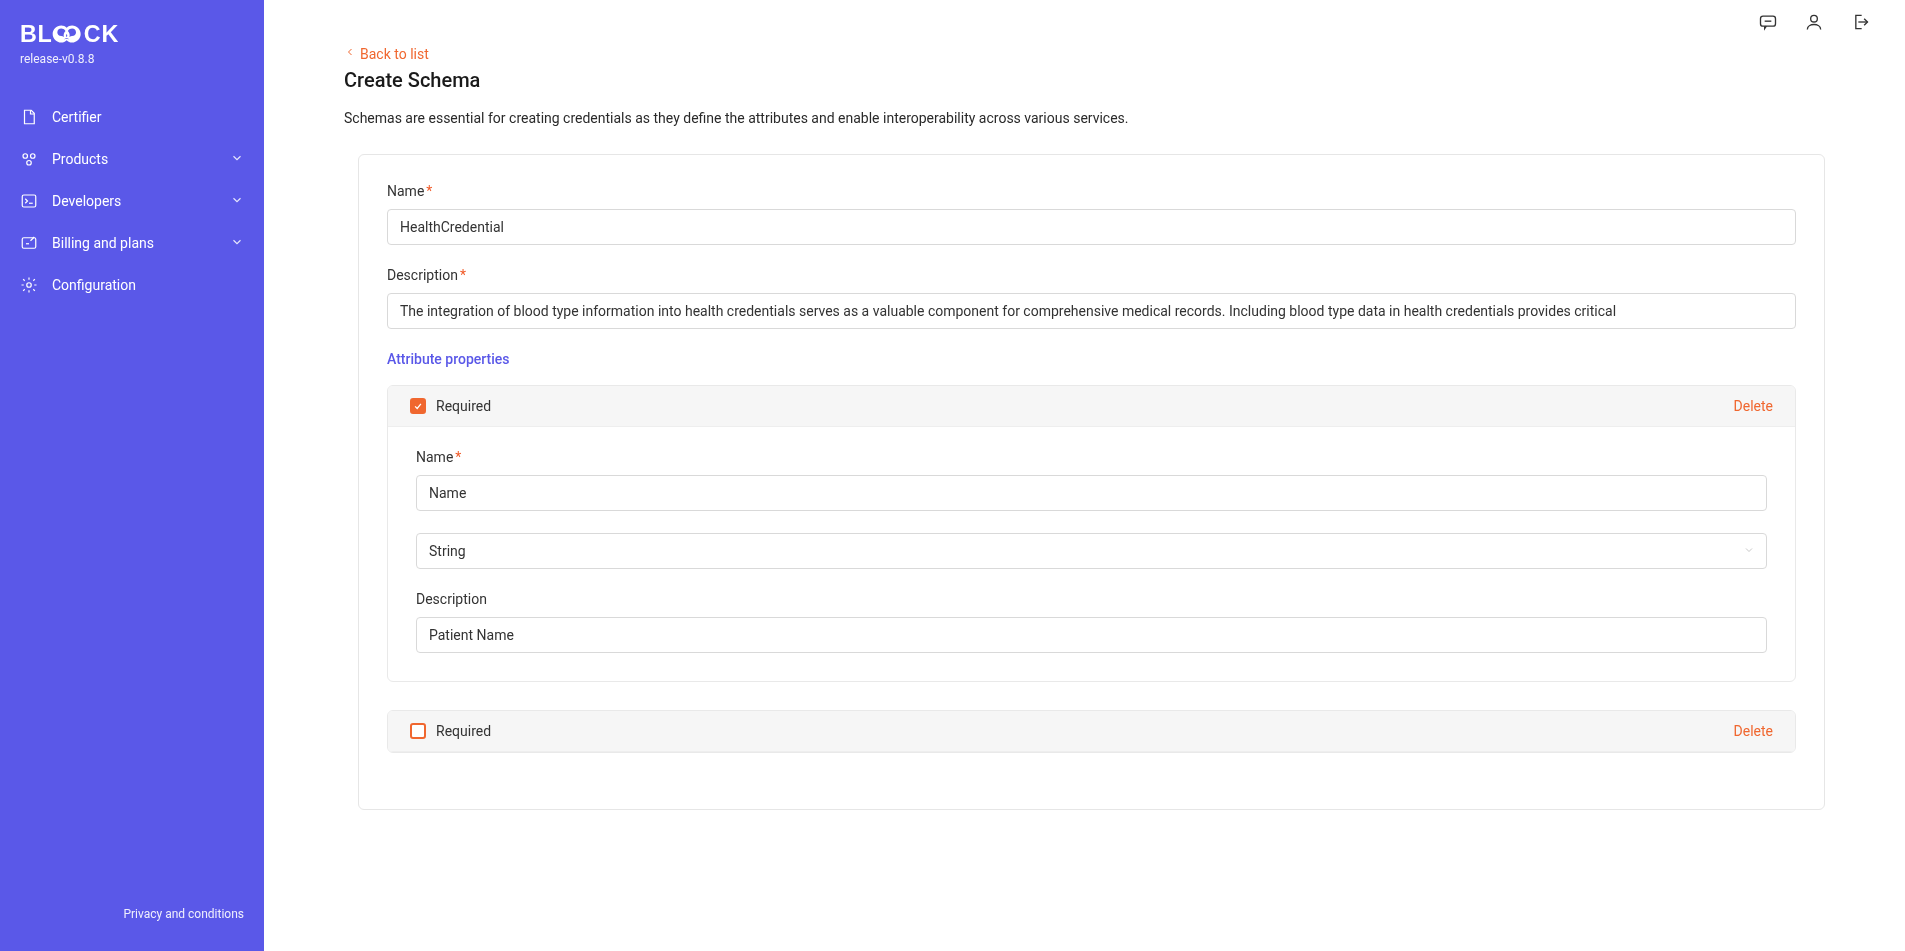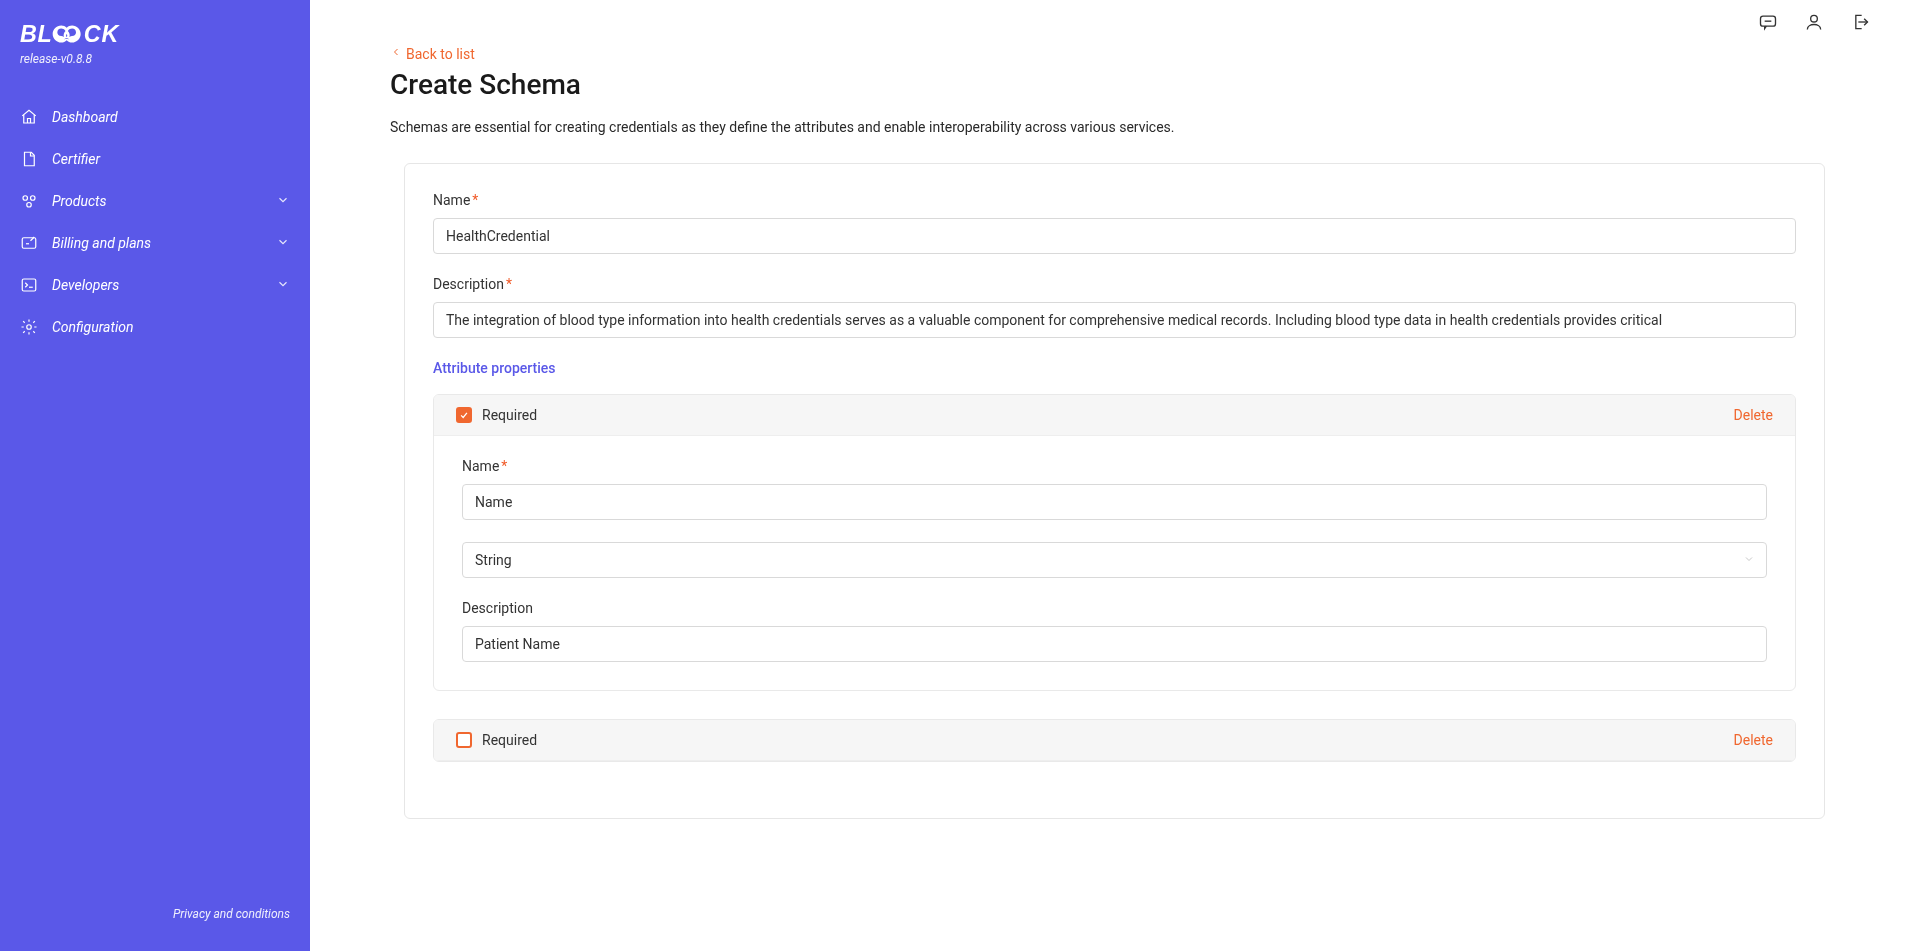--- a/index.html
+++ b/index.html
@@ -13,28 +13,27 @@
     color: #1a1a1a;
     background: #ffffff;
     width: 1905px;
     height: 951px;
     overflow: hidden;
     display: flex;
   }
 
   
   .sidebar {
-    width: 310px;
+    width: 264px;
     height: 100%;
     background: #5a58e8;
     color: #ffffff;
     display: flex;
     flex-direction: column;
     padding: 20px 0;
-    font-style: italic;
   }
   .logo-area {
     padding: 0 20px 20px 20px;
   }
   .logo {
     font-size: 28px;
     font-weight: 700;
     letter-spacing: 1px;
     display: flex;
     align-items: center;
@@ -137,21 +136,21 @@
   }
   .back-link svg {
     width: 12px;
     height: 12px;
     stroke: #f0672f;
     fill: none;
     stroke-width: 2;
   }
 
   .page-title {
-    font-size: 28px;
+    font-size: 20px;
     font-weight: 500;
     margin-bottom: 18px;
   }
   .page-subtitle {
     font-size: 14px;
     color: #2a2a2a;
     margin-bottom: 28px;
   }
 
   .form-card {
@@ -282,32 +281,20 @@
         <g transform="translate(42,7)">
           <path d="M11 0 C5 0 0 5 0 11 C0 17 5 22 11 22 C14 22 16 21 18 19 C20 21 22 22 25 22 C31 22 36 17 36 11 C36 5 31 0 25 0 C22 0 20 1 18 3 C16 1 14 0 11 0 Z M11 4 C13 4 15 5 16.5 7 C14.5 9 13.5 12 14.5 15 C13.5 14 12 13.5 11 13.5 C8 13.5 6 11.5 6 9 C6 6 8 4 11 4 Z M25 4 C28 4 30 6 30 9 C30 11.5 28 13.5 25 13.5 C24 13.5 22.5 14 21.5 15 C22.5 12 21.5 9 19.5 7 C21 5 23 4 25 4 Z M18 11 C19 12 19 14 18 15 C17 14 17 12 18 11 Z M14.5 18 C15.5 17 17 16.5 18 16.5 C19 16.5 20.5 17 21.5 18 C20.5 17.6 19 17.4 18 17.4 C17 17.4 15.5 17.6 14.5 18 Z" fill="#ffffff"></path>
         </g>
         <text x="82" y="28" font-family="Arial, sans-serif" font-size="30" font-weight="700" fill="#ffffff" letter-spacing="1">CK</text>
       </svg>
     </div>
     <div class="release">release-v0.8.8</div>
   </div>
 
   <nav class="nav">
-    <div class="nav-item">
-      <div class="nav-item-left">
-        <span class="nav-icon">
-          <svg viewBox="0 0 24 24">
-              <path d="M3 10.5L12 3l9 7.5"></path>
-              <path d="M5 9v11h14V9"></path>
-              <path d="M10 20v-6h4v6"></path>
-            </svg>
-        </span>
-        <span>Dashboard</span>
-      </div>
-    </div>
 
     <div class="nav-item">
       <div class="nav-item-left">
         <span class="nav-icon">
           <svg viewBox="0 0 24 24">
               <path d="M6 3h9l4 4v14H6z"></path>
               <path d="M14 3v5h5"></path>
             </svg>
         </span>
         <span>Certifier</span>
@@ -329,44 +316,44 @@
         <svg viewBox="0 0 24 24">
             <polyline points="6 9 12 15 18 9"></polyline>
           </svg>
       </span>
     </div>
 
     <div class="nav-item">
       <div class="nav-item-left">
         <span class="nav-icon">
           <svg viewBox="0 0 24 24">
+              <rect x="3" y="4" width="18" height="16" rx="2"></rect>
+              <polyline points="7 9 10 12 7 15"></polyline>
+              <line x1="12" y1="15" x2="17" y2="15"></line>
+            </svg>
+        </span>
+        <span>Developers</span>
+      </div>
+      <span class="nav-chevron">
+        <svg viewBox="0 0 24 24">
+            <polyline points="6 9 12 15 18 9"></polyline>
+          </svg>
+      </span>
+    </div>
+
+    <div class="nav-item">
+      <div class="nav-item-left">
+        <span class="nav-icon">
+          <svg viewBox="0 0 24 24">
               <rect x="3" y="5" width="18" height="14" rx="2"></rect>
               <path d="M14 9l5-5"></path>
               <path d="M8 13h4"></path>
             </svg>
         </span>
         <span>Billing and plans</span>
-      </div>
-      <span class="nav-chevron">
-        <svg viewBox="0 0 24 24">
-            <polyline points="6 9 12 15 18 9"></polyline>
-          </svg>
-      </span>
-    </div>
-
-    <div class="nav-item">
-      <div class="nav-item-left">
-        <span class="nav-icon">
-          <svg viewBox="0 0 24 24">
-              <rect x="3" y="4" width="18" height="16" rx="2"></rect>
-              <polyline points="7 9 10 12 7 15"></polyline>
-              <line x1="12" y1="15" x2="17" y2="15"></line>
-            </svg>
-        </span>
-        <span>Developers</span>
       </div>
       <span class="nav-chevron">
         <svg viewBox="0 0 24 24">
             <polyline points="6 9 12 15 18 9"></polyline>
           </svg>
       </span>
     </div>
 
     <div class="nav-item">
       <div class="nav-item-left">

